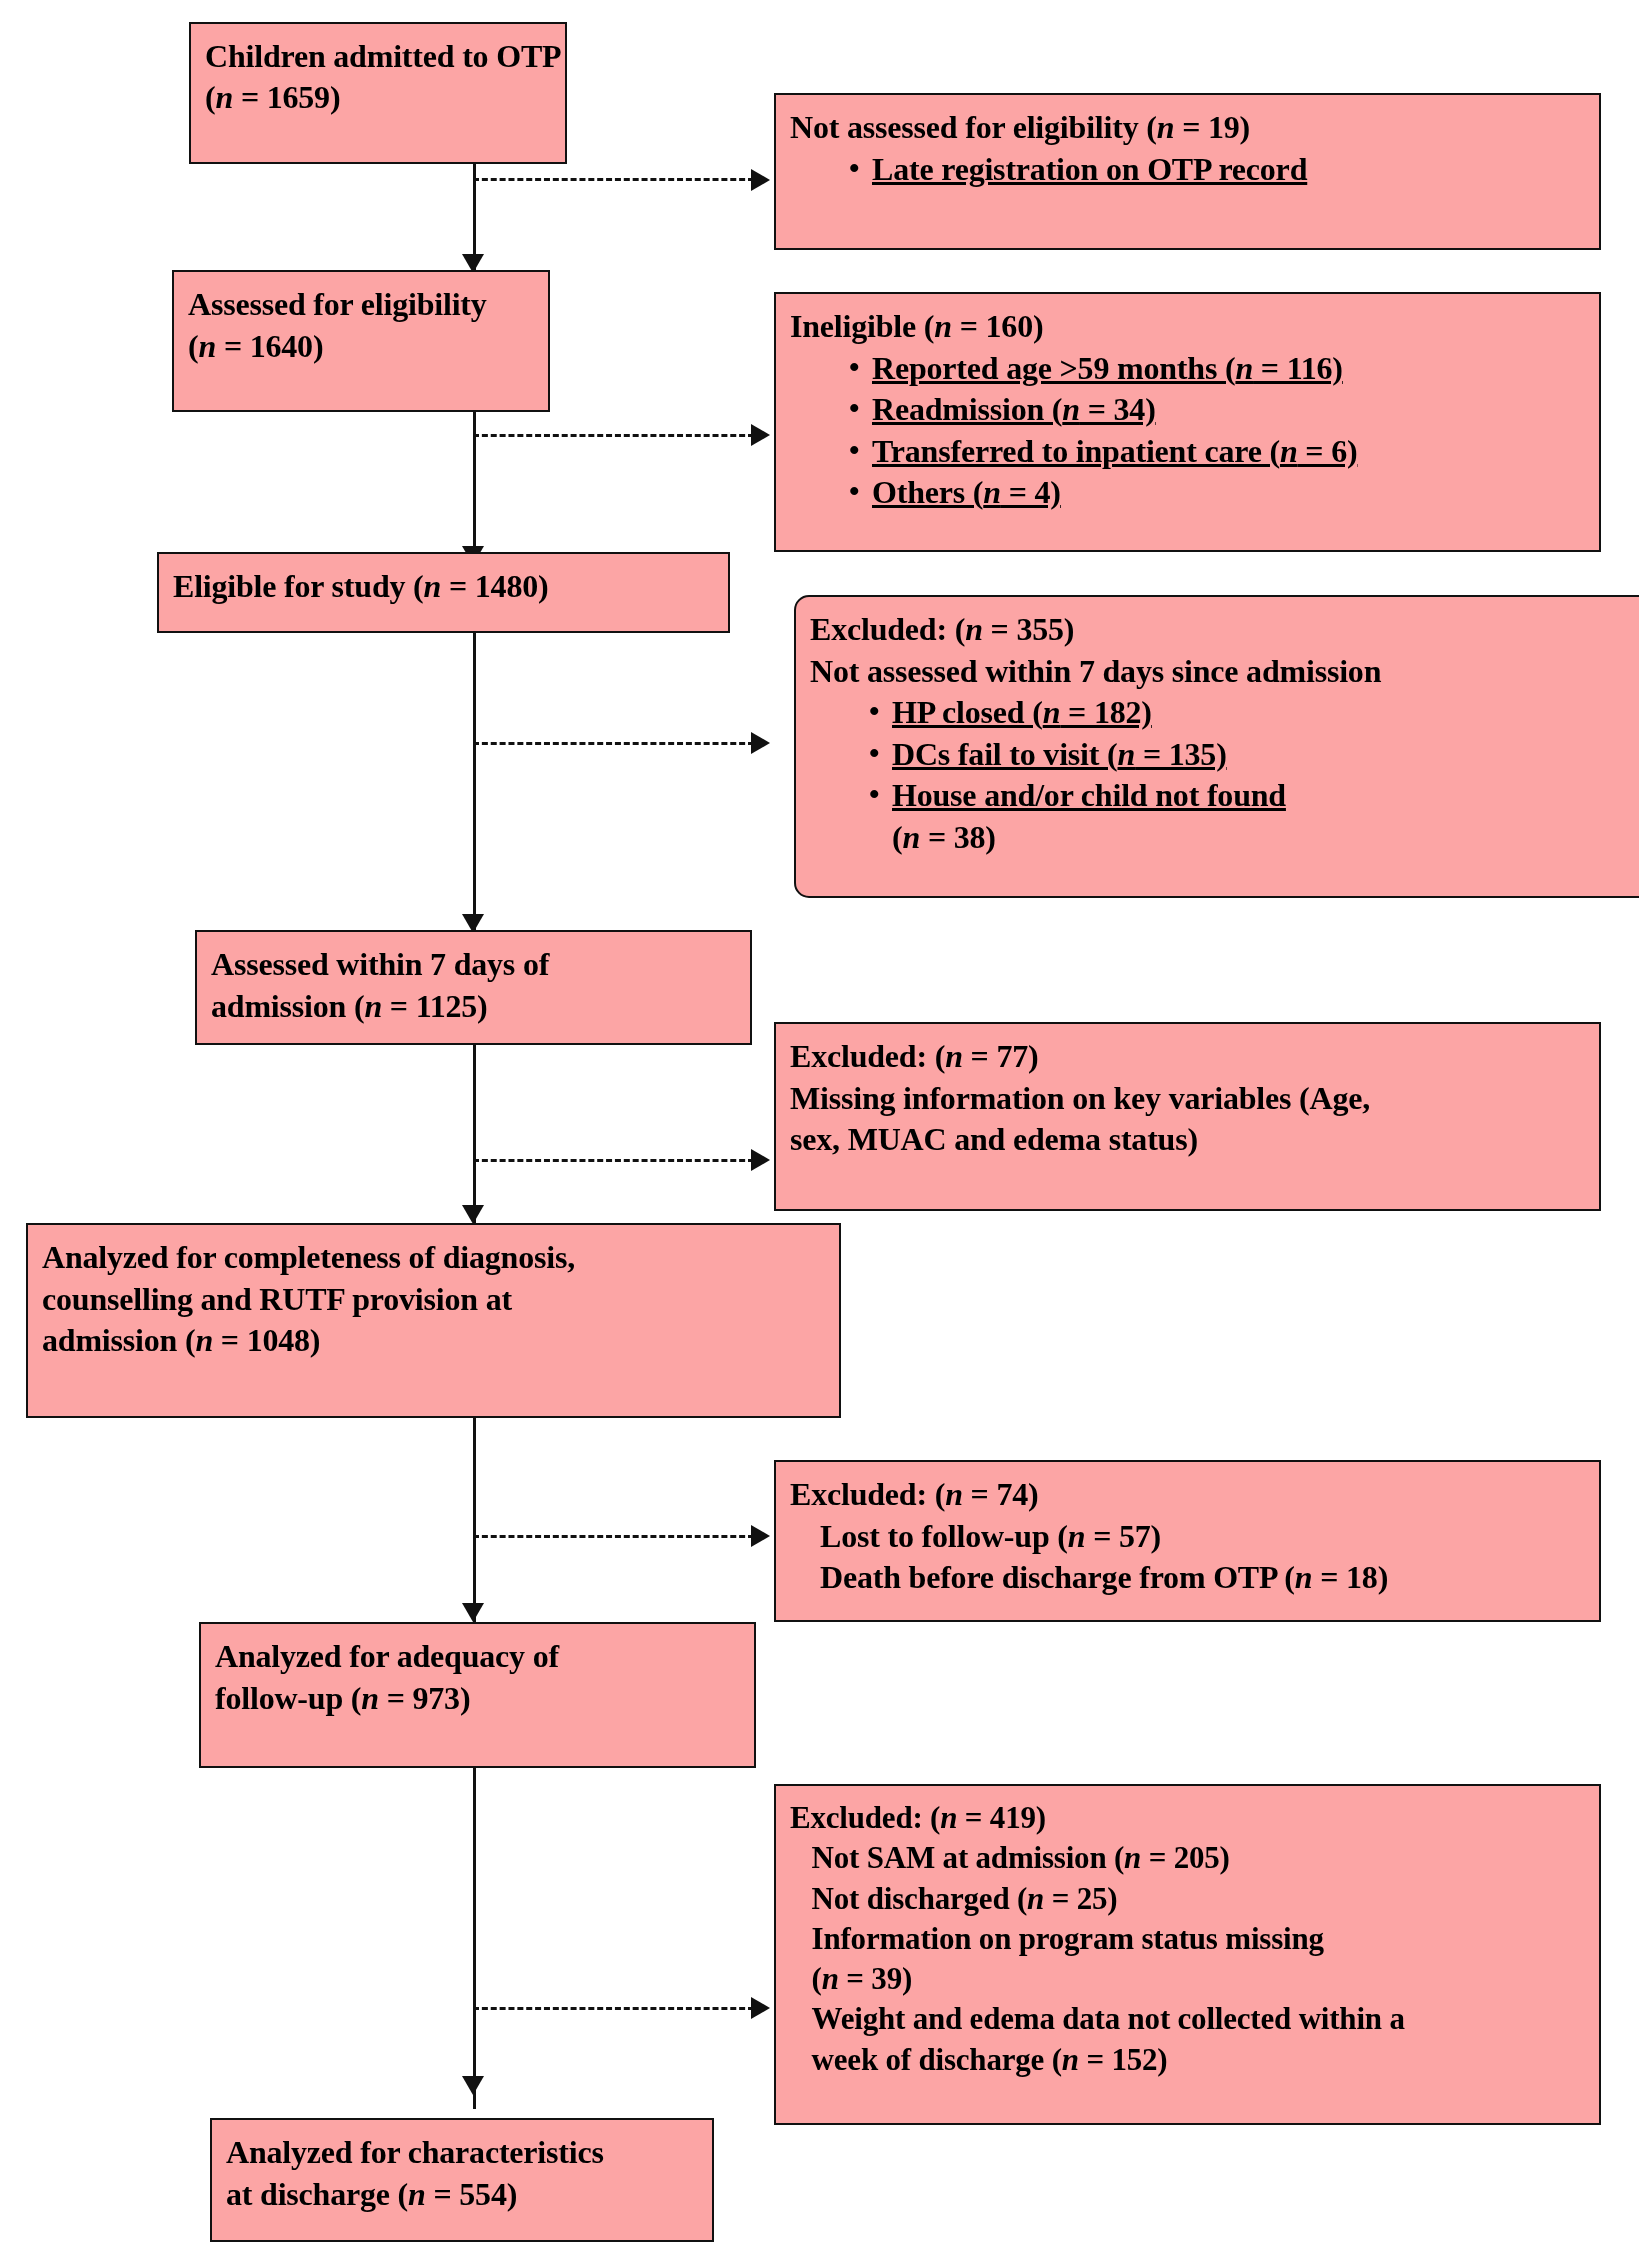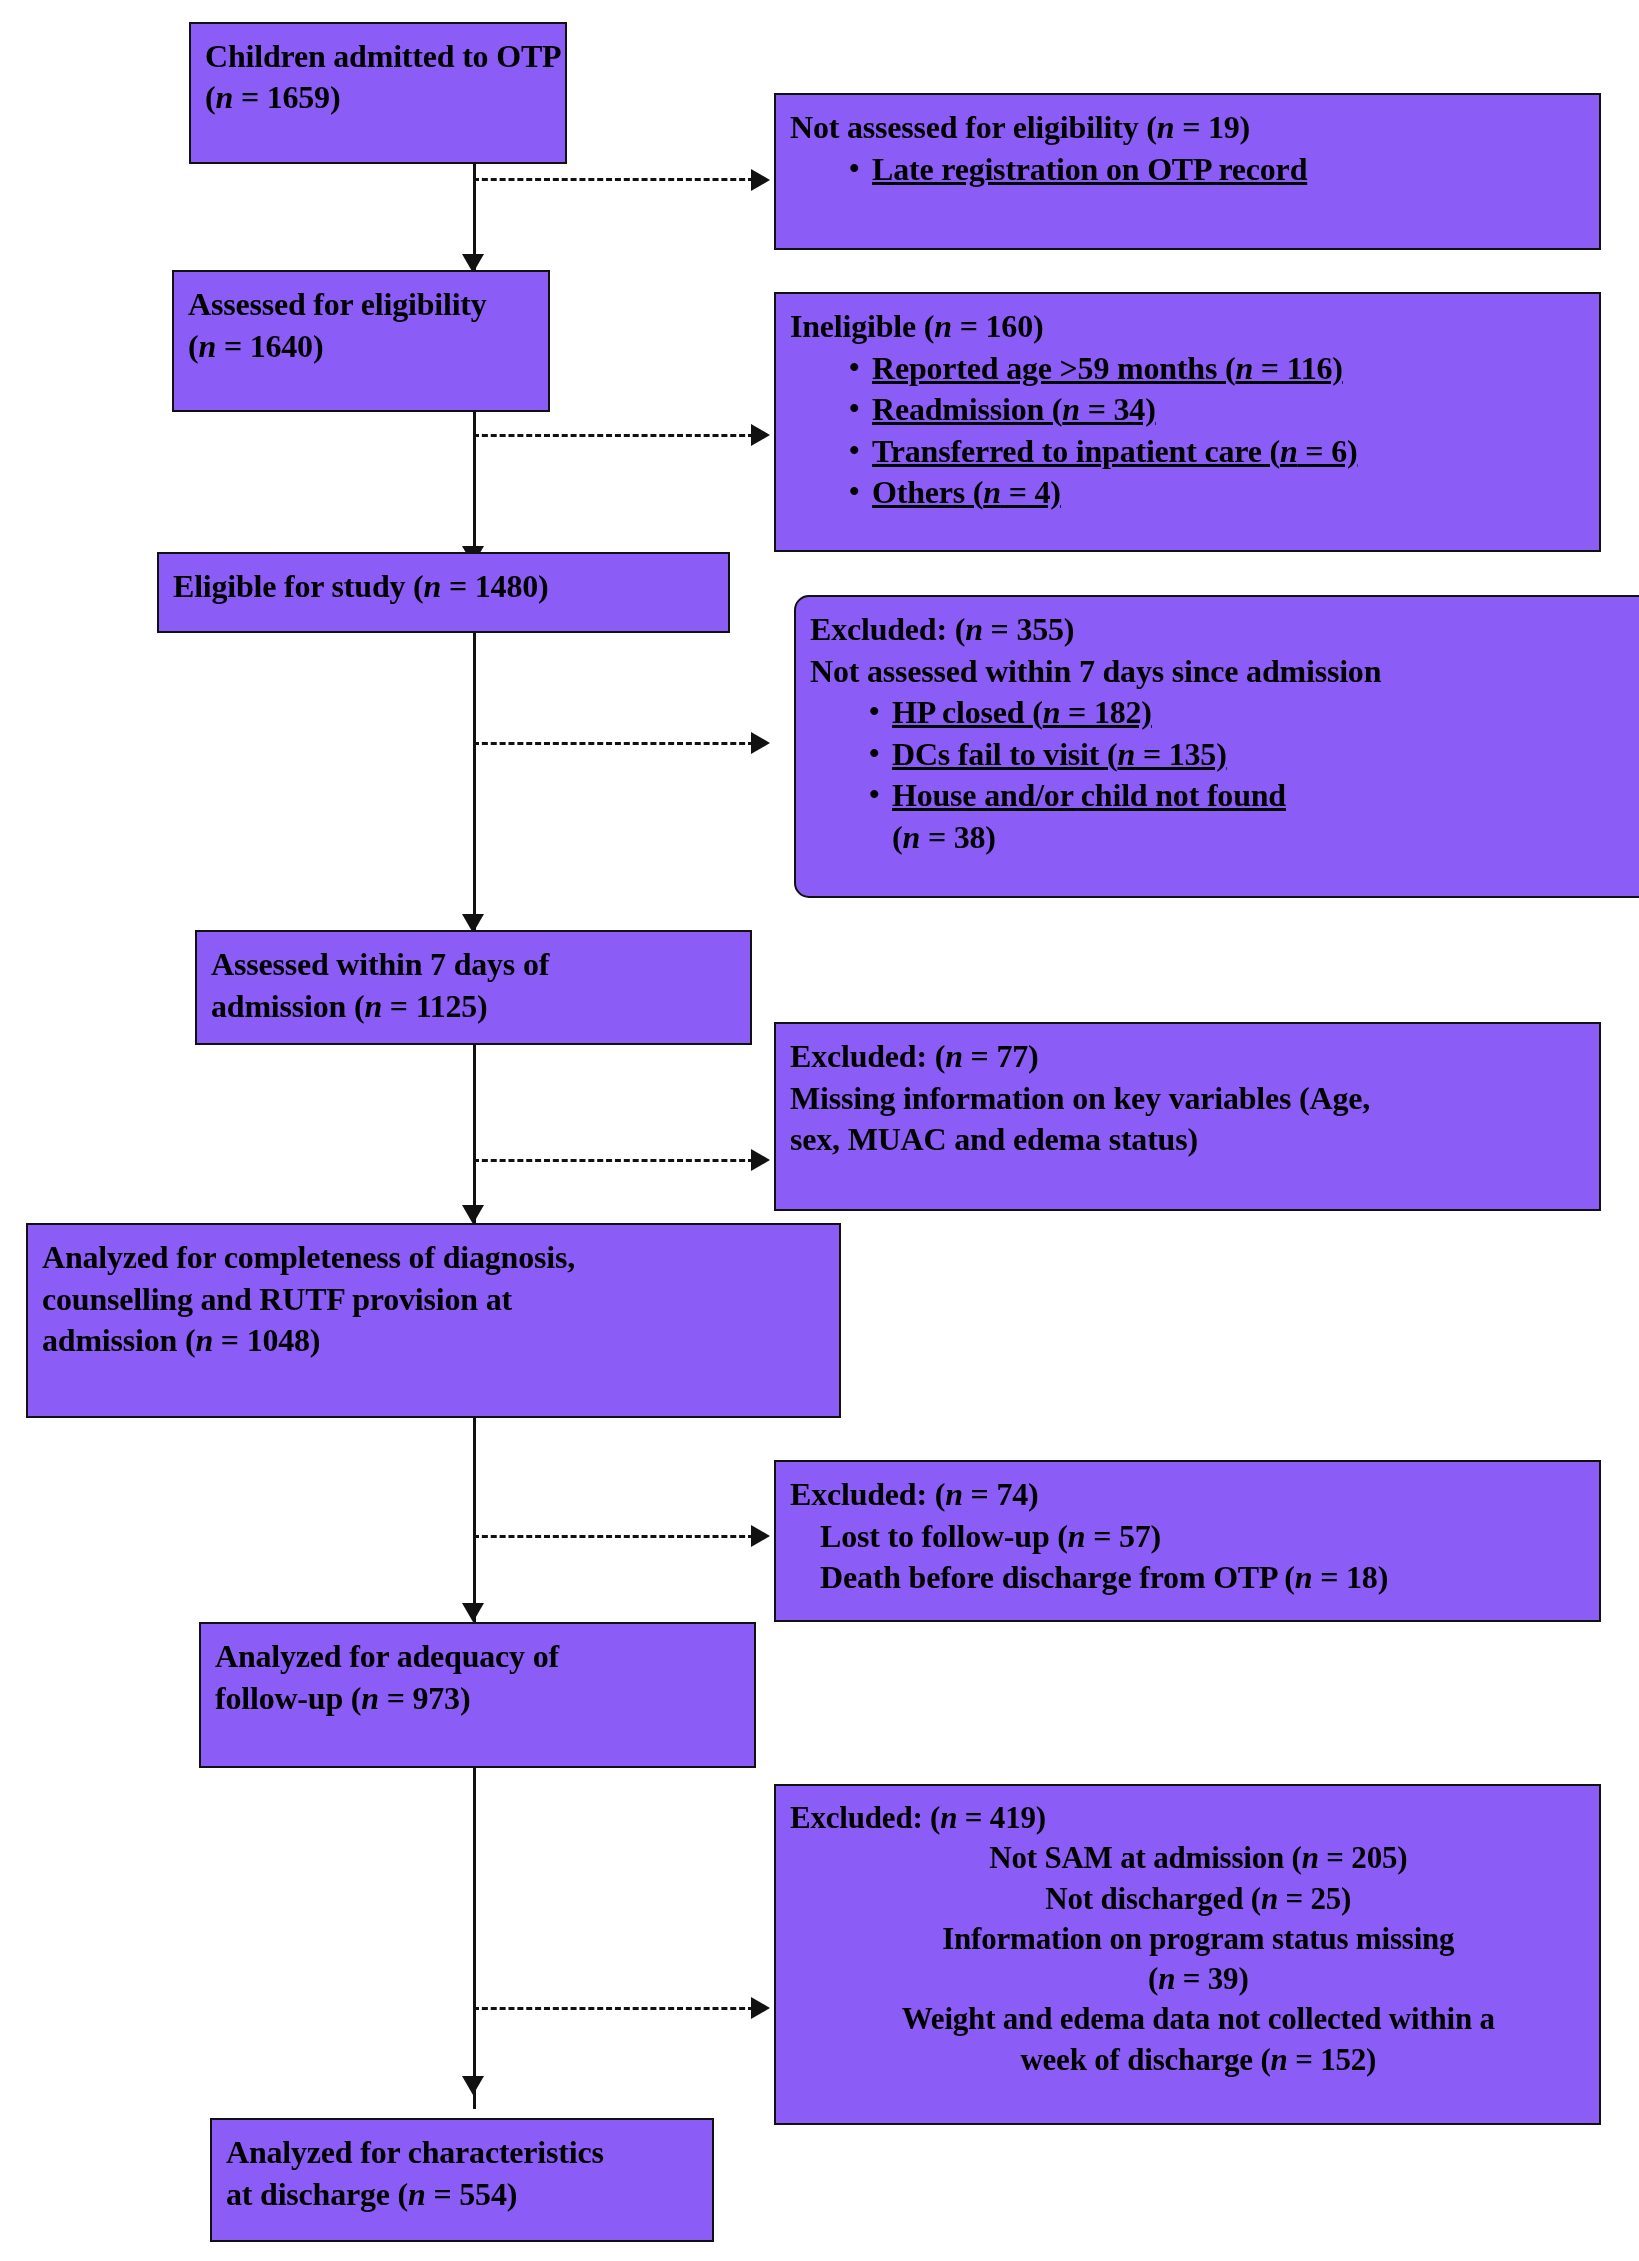--- a/index.html
+++ b/index.html
@@ -15,21 +15,21 @@
     position: relative;
     width: 1640px;
     height: 2261px;
     background: #ffffff;
     overflow: hidden;
   }
   .node {
     position: absolute;
     box-sizing: border-box;
     border: 2.7px solid #111111;
-    background: #8b5cf6;
+    background: #fca5a5;
     padding: 12px 14px;
     font-size: 32px;
     line-height: 1.30;
     font-weight: 700;
     letter-spacing: -0.2px;
   }
   .node .ln {
     display: block;
     white-space: nowrap;
   }
@@ -56,21 +56,21 @@
   .bullets.indent li::before { left: 59px; }
   .plainlist {
     margin: 0;
     padding: 0;
     list-style: none;
   }
   .plainlist li {
     padding-left: 30px;
     white-space: nowrap;
   }
-  .plainlist.tight li { padding-left: 21.6px; text-align: center; }
+  .plainlist.tight li { padding-left: 21.6px; }
   .sub { padding-left: 30px; white-space: nowrap; display:block; }
 
   
   .vline {
     position: absolute;
     width: 2.7px;
     background: #111111;
   }
   .arrowdown {
     position: absolute;

